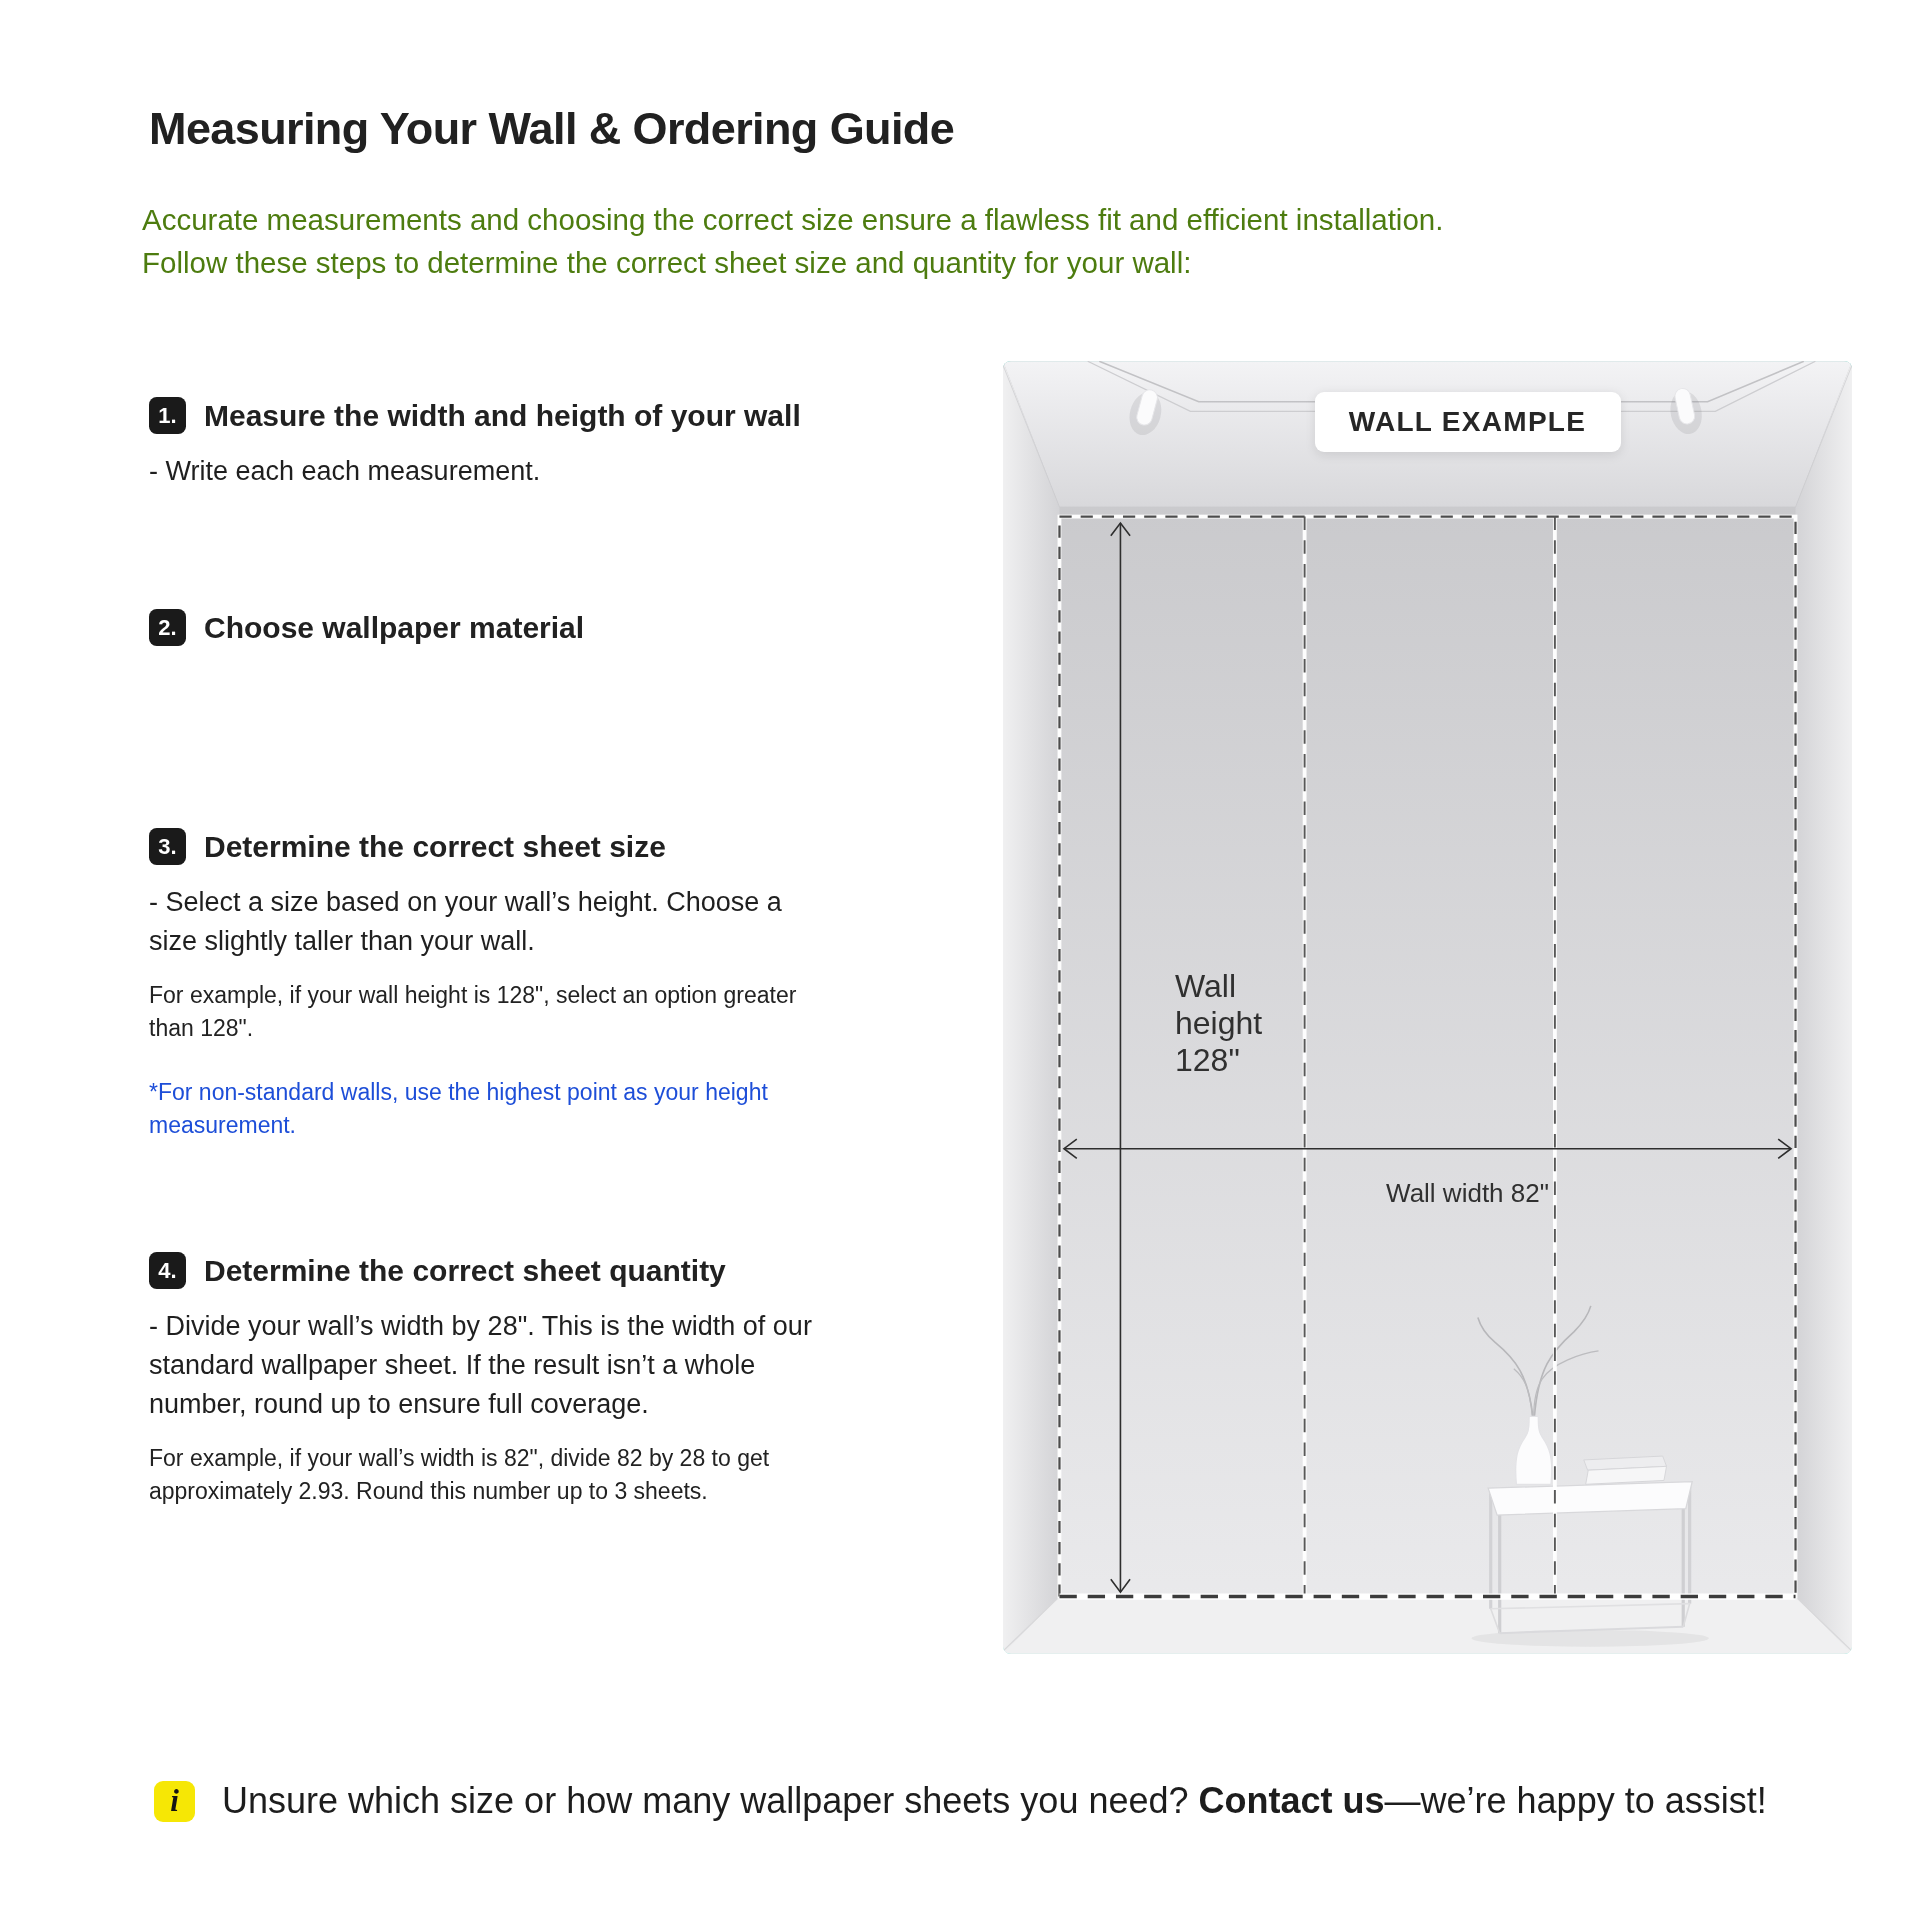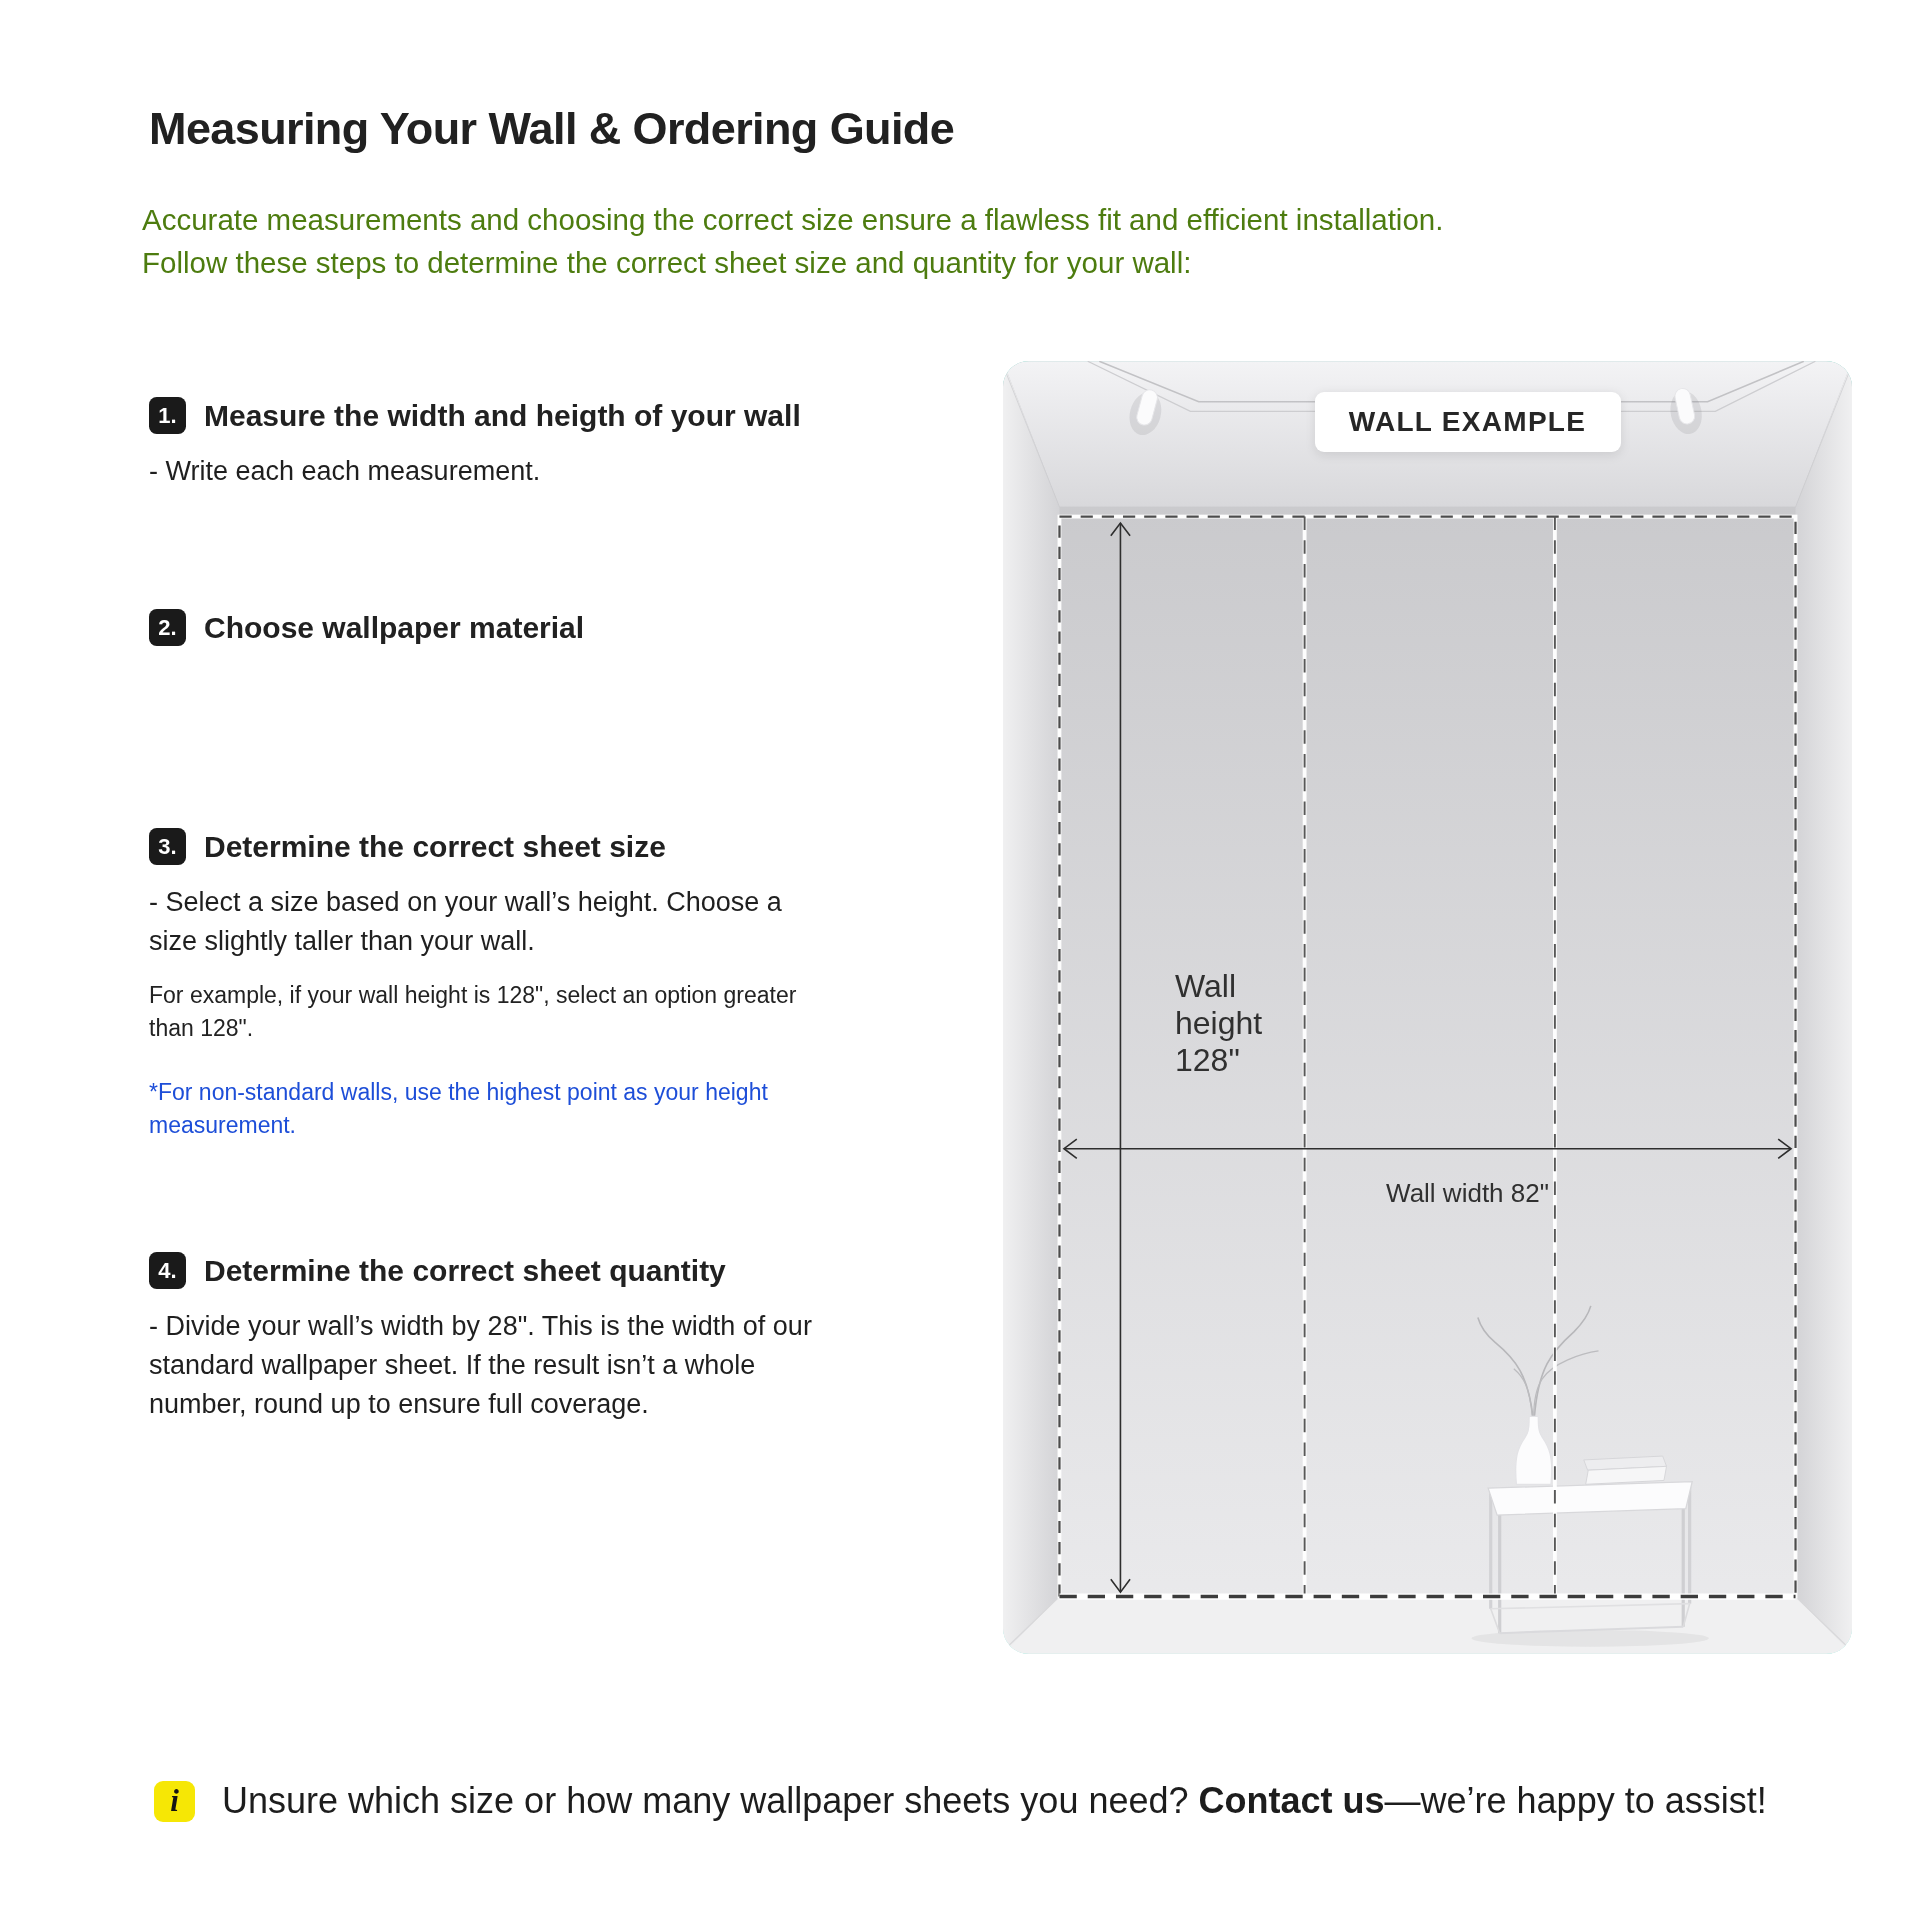--- a/index.html
+++ b/index.html
@@ -40,21 +40,21 @@
   }
   .step-note{
     margin-top:31px;font-size:23px;line-height:33px;
     color:#1d4ed8;white-space:pre-line;
   }
   .s1{top:397px;} .s2{top:609px;} .s3{top:828px;} .s4{top:1252px;}
 
   
   .photo{
     left:963px;top:361px;width:849px;height:1293px;
-    border-radius:26px;overflow:hidden;background:#5eead4;
+    border-radius:8px;overflow:hidden;background:#5eead4;
   }
   .photo svg{display:block;width:849px;height:1293px;}
   .we-label{
     left:50%;top:31px;transform:translateX(-50%);
     width:306px;height:60px;
     background:#ffffff;border-radius:9px;
     box-shadow:0 2.6px 10.3px rgba(0,0,0,0.10);
     display:flex;align-items:center;justify-content:center;
     font-size:28px;font-weight:700;letter-spacing:1.3px;color:#262626;
     white-space:nowrap;
@@ -120,20 +120,22 @@
 </div>
 
 <div class="abs step s4">
   <div class="step-head">
     <div class="badge">4.</div>
     <div class="step-title">Determine the correct sheet quantity</div>
   </div>
   <div class="step-body">- Divide your wall’s width by 28". This is the width of our
 standard wallpaper sheet. If the result isn’t a whole
 number, round up to ensure full coverage.</div>
+  <div class="step-example">For example, if your wall’s width is 82", divide 82 by 28 to get
+approximately 2.93. Round this number up to 3 sheets.</div>
 </div>
 
 <div class="abs photo">
   <svg viewBox="0 0 1323 2014">
     <defs>
       <linearGradient id="gWall" x1="0" y1="0" x2="0" y2="1">
         <stop offset="0" stop-color="#c6c6c9"></stop>
         <stop offset="1" stop-color="#ebebed"></stop>
       </linearGradient>
       <linearGradient id="gCeil" x1="0" y1="0" x2="0" y2="1">

